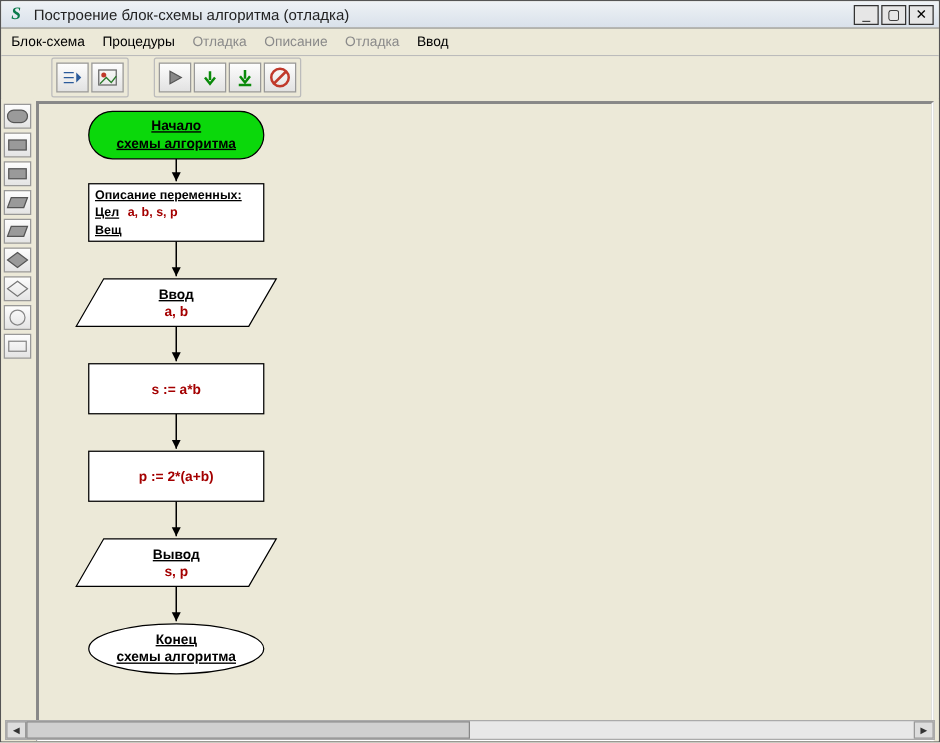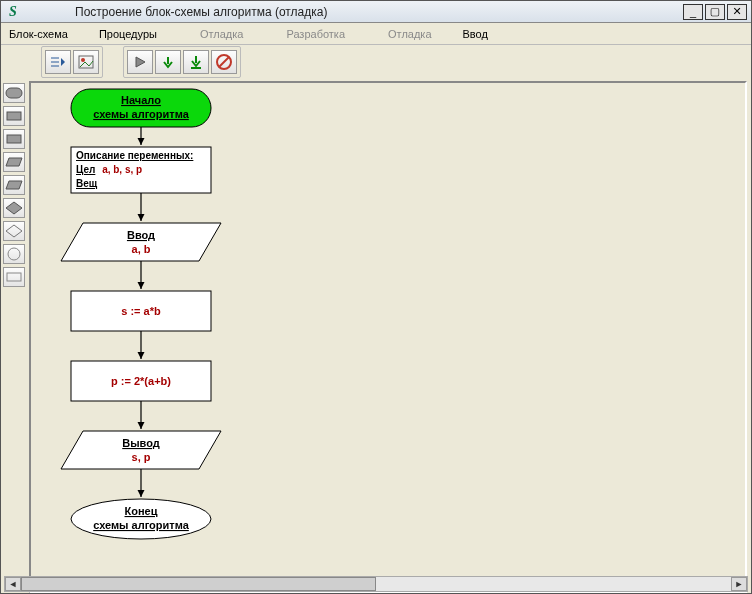--- a/index.html
+++ b/index.html
@@ -28,38 +28,38 @@
     align-items: center;
     padding: 0 4px;
     gap: 6px;
   }
   .app-icon {
     width: 16px; height: 16px;
     display: flex; align-items: center; justify-content: center;
     font-style: italic; font-weight: bold; color: #0a7a4a;
     font-family: "Times New Roman", serif; font-size: 14px;
   }
-  .titletext { flex: 1; color: #222; font-size: 12px; margin-left: 48px; }
+  .titletext { flex: 1; color: #222; font-size: 12px; }
   .winbtns { display: flex; gap: 0; }
   .winbtn {
     width: 20px; height: 16px;
     border: 1px solid #333;
     background: #e6e6e6;
     display: flex; align-items: center; justify-content: center;
     font-size: 11px; margin-left: 2px; cursor: default;
   }
   .menubar {
     height: 22px;
     display: flex; align-items: center;
-    padding: 0 8px; gap: 31px;
+    padding: 0 8px; gap: 14px;
     border-bottom: 1px solid #bbb;
     background: #ece9d8;
   }
   .menuitem { color: #000; cursor: default; }
-  .menuitem.disabled { color: #8a8a8a; margin-left: 12px; }
+  .menuitem.disabled { color: #8a8a8a; }
   .toolbars {
     height: 34px;
     display: flex; align-items: center;
     padding: 2px 6px 2px 40px; gap: 20px;
     background: #ece9d8;
   }
   .tgroup {
     display: flex; gap: 2px;
     padding: 3px;
     border: 1px solid #bbb;
@@ -134,21 +134,21 @@
       <div class="winbtn">_</div>
       <div class="winbtn">▢</div>
       <div class="winbtn">✕</div>
     </div>
   </div>
 
   <div class="menubar">
     <span class="menuitem">Блок-схема</span>
     <span class="menuitem">Процедуры</span>
     <span class="menuitem disabled">Отладка</span>
-    <span class="menuitem disabled">Разработка</span>
+    <span class="menuitem disabled">Описание</span>
     <span class="menuitem disabled">Отладка</span>
     <span class="menuitem">Ввод</span>
   </div>
 
   <div class="toolbars">
     <div class="tgroup">
       <div class="tbtn">
         <svg width="18" height="16">
             <g stroke="#2a5a9a" stroke-width="1" fill="none">
           <line x1="2" y1="4" x2="10" y2="4"></line>

